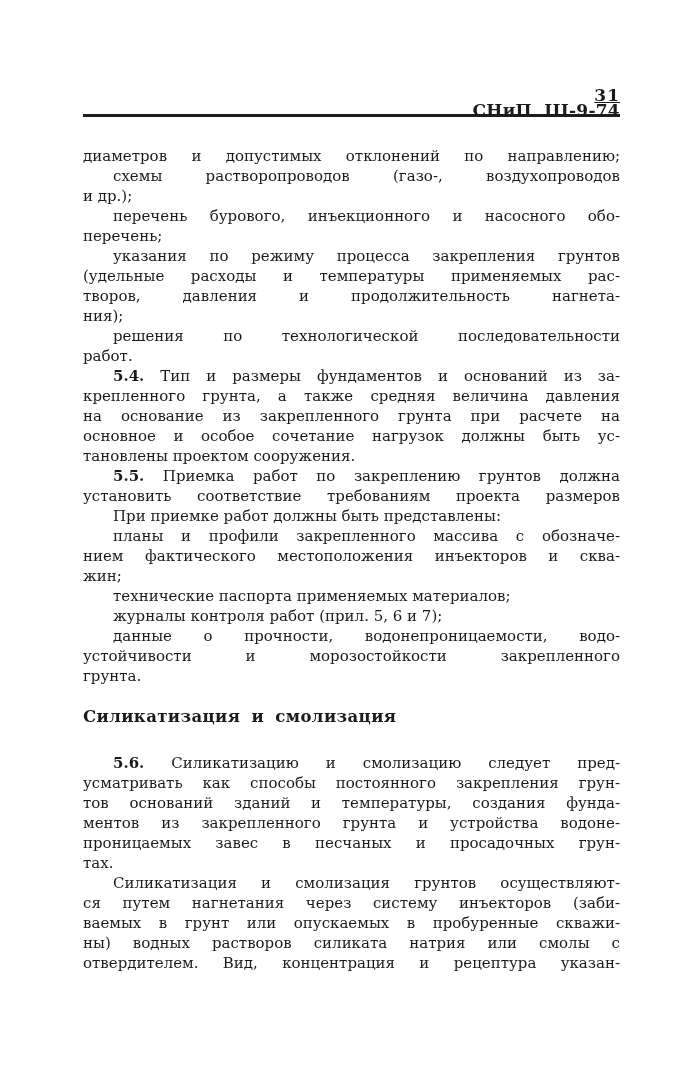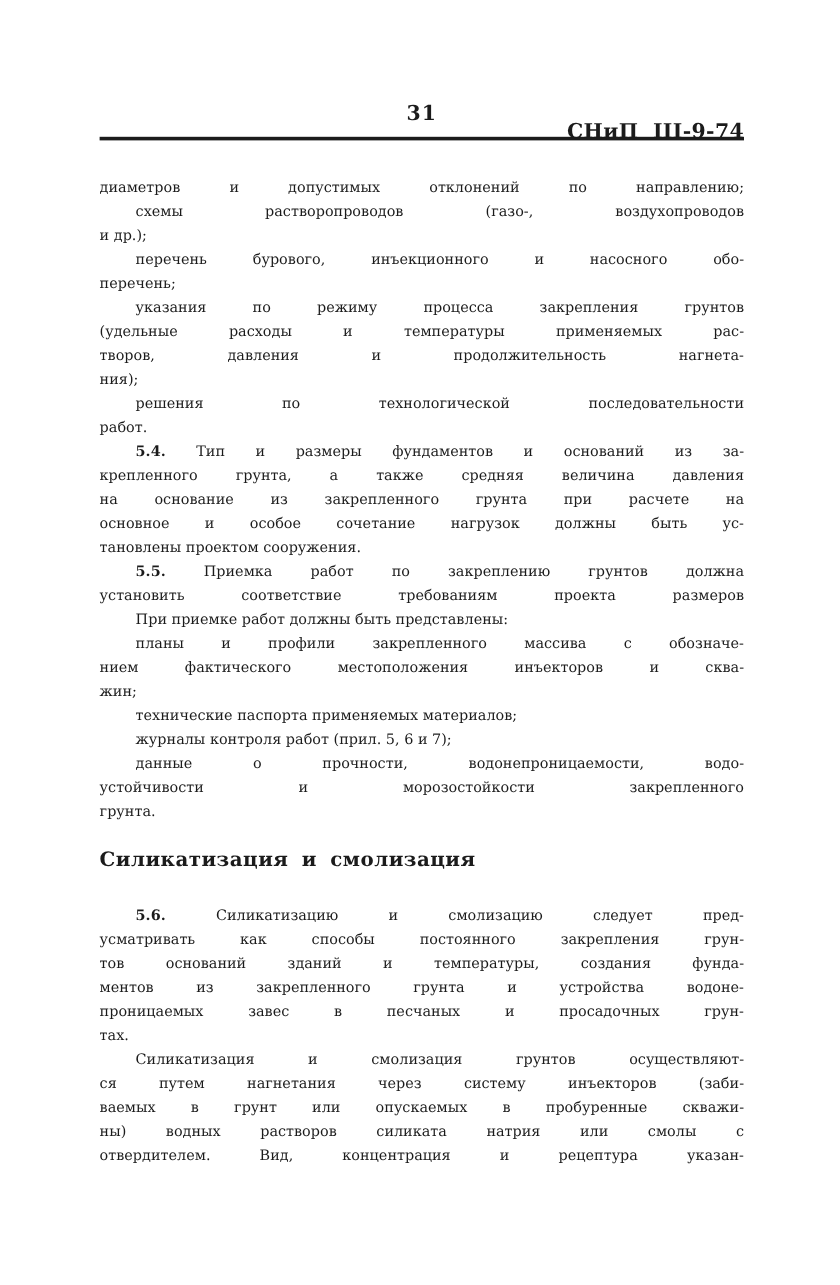--- a/index.html
+++ b/index.html
@@ -27,41 +27,42 @@
     margin-top: 86px;
     height: 18px;
     font-size: 17px;
     font-weight: bold;
     line-height: 18px;
   }
   .page-number {
     position: absolute;
     left: 0;
     right: 0;
-    text-align: center;
+    text-align: right;
     letter-spacing: 1px;
+    text-decoration: underline;
   }
   .doc-code {
     position: absolute;
     right: 0;
     top: 15px;
     word-spacing: 6px;
     letter-spacing: 0.3px;
     white-space: nowrap;
   }
   .header-rule {
     margin-top: 10px;
     height: 3px;
     background: #1c1c1c;
   }
   .text-body {
     margin-top: 29px;
   }
   .line {
-    font-size: 12px;
+    font-size: 15px;
     line-height: 20px;
     white-space: normal;
   }
   .line.indent {
     text-indent: 30px;
   }
   .line.just {
     text-align: justify;
     text-align-last: justify;
   }

